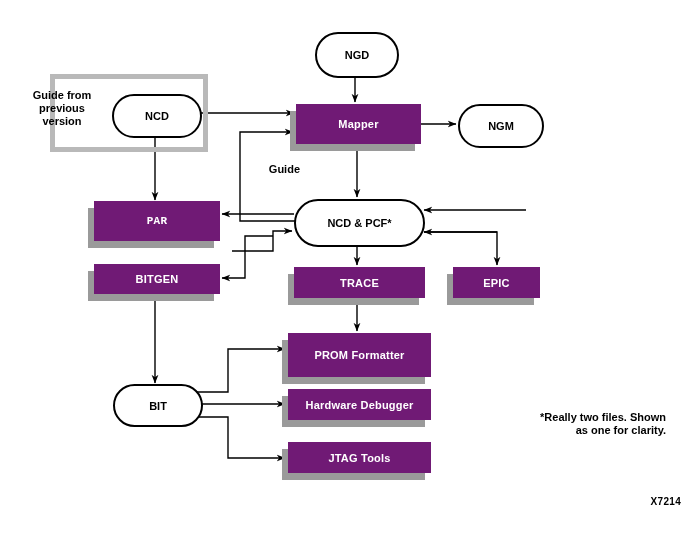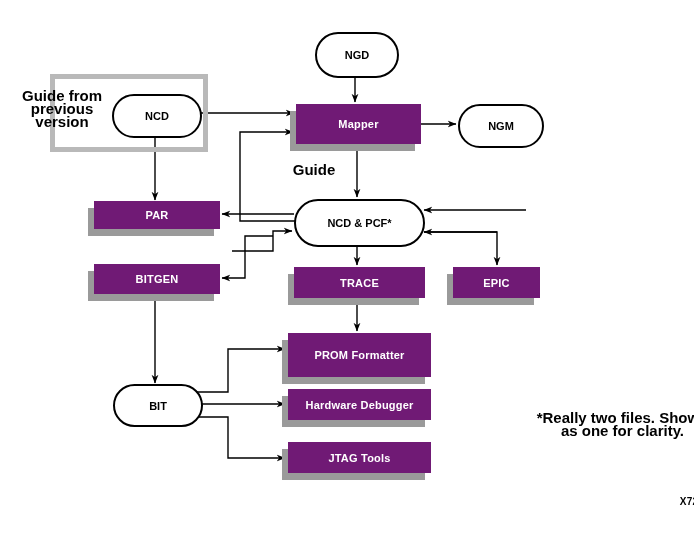--- a/index.html
+++ b/index.html
@@ -61,27 +61,27 @@
     border: 5px solid #b9b9b9;
     background: transparent;
     z-index: 1;
   }
   
   .label {
     position: absolute;
     color: #000000;
     font-family: "Liberation Sans", sans-serif;
     font-weight: bold;
-    font-size: 15px;
+    font-size: 11px;
     line-height: 13px;
     z-index: 5;
     white-space: pre-line;
   }
   .label.center { text-align: center; }
-  .label.left   { text-align: center; margin-left: 44px; }
+  .label.left   { text-align: right; }
   #figure-id {
     position: absolute;
     font-size: 10px;
     font-weight: bold;
     letter-spacing: .3px;
   }
 </style>
 </head>
 <body>
 
@@ -144,21 +144,21 @@
   </div>
 
   <div class="proc" style="left:296px; top:104px; width:125px; height:40px;">
     <span>Mapper</span>
   </div>
 
   <div class="data-node" style="left:458px; top:104px; width:82px; height:40px;">
     <span>NGM</span>
   </div>
 
-  <div class="proc" style="left:94px; top:201px; width:126px; height:28px;">
+  <div class="proc" style="left:94px; top:201px; width:126px; height:40px;font-family:Liberation Mono, monospace;">
     <span>PAR</span>
   </div>
 
   <div class="data-node" style="left:294px; top:199px; width:127px; height:44px;">
     <span>NCD &amp; PCF*</span>
   </div>
 
 
   <div class="proc" style="left:94px; top:264px; width:126px; height:30px;">
     <span>BITGEN</span>

